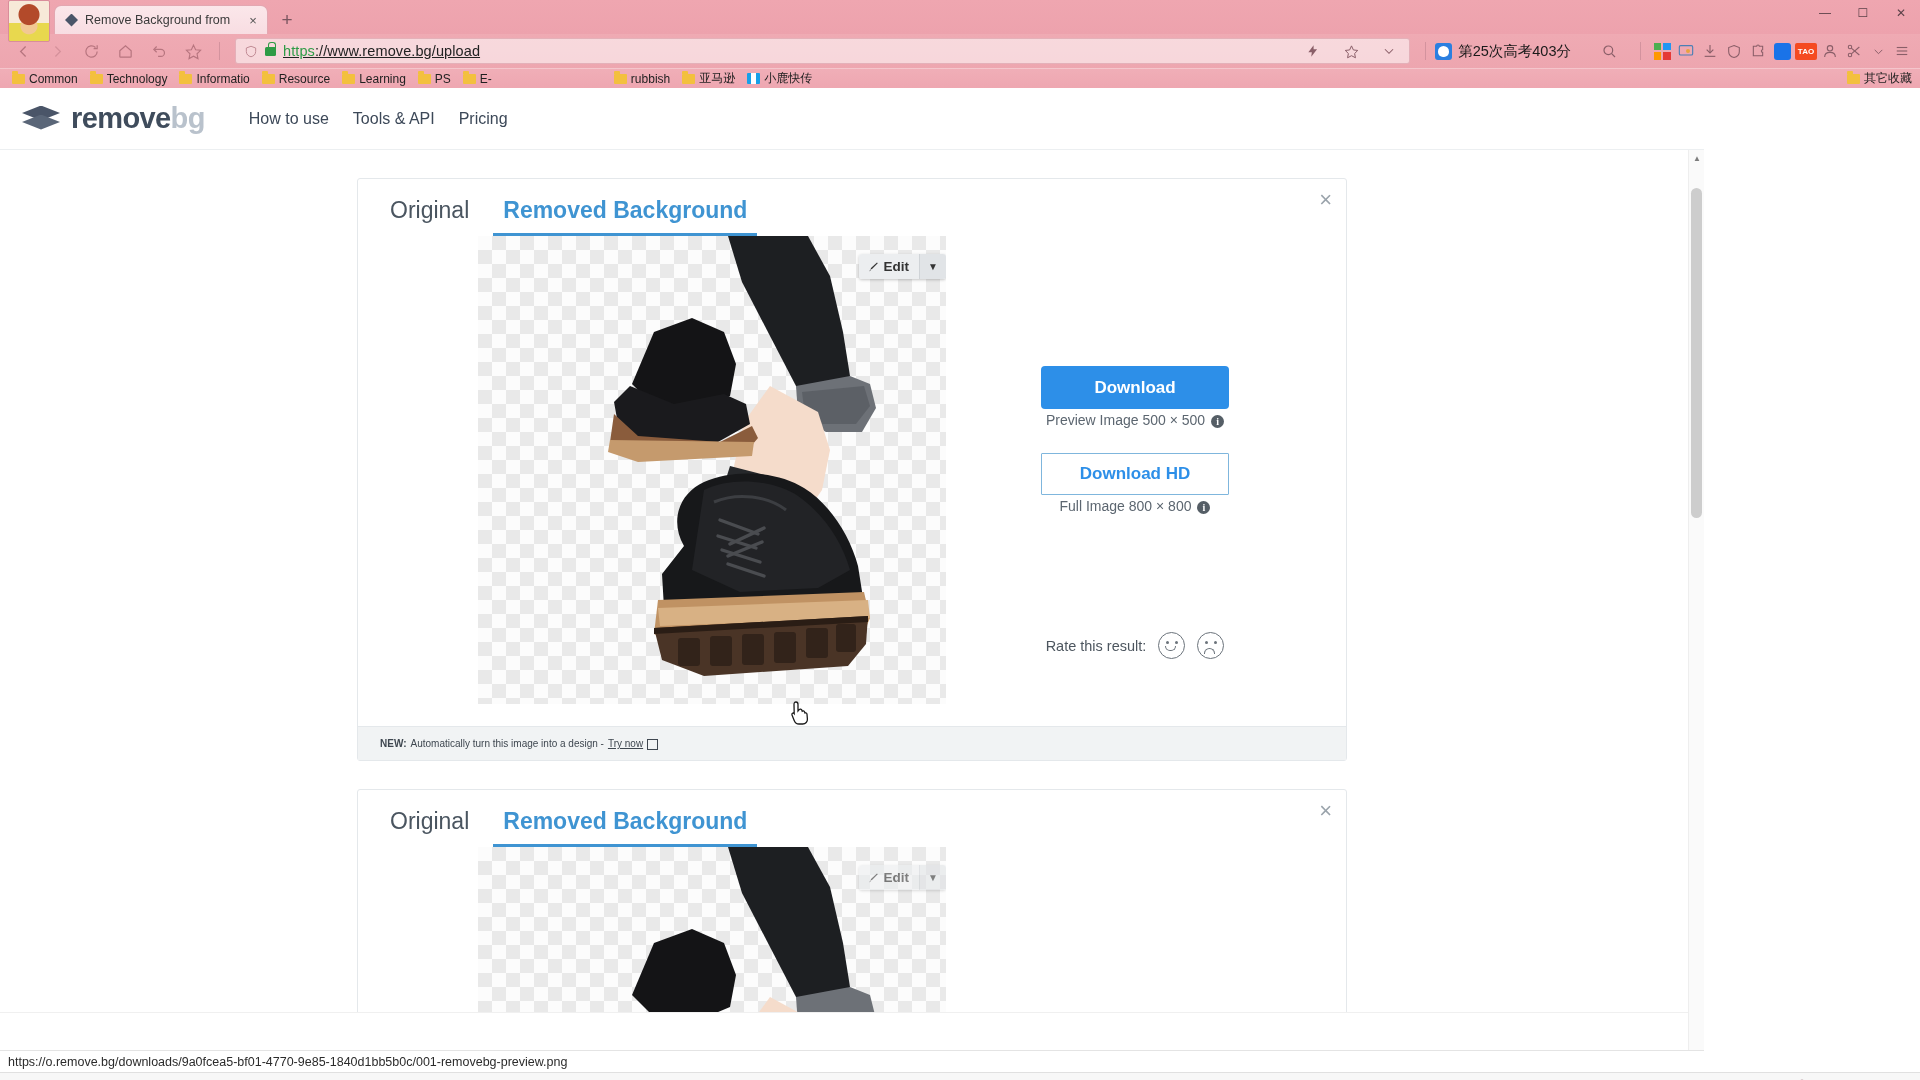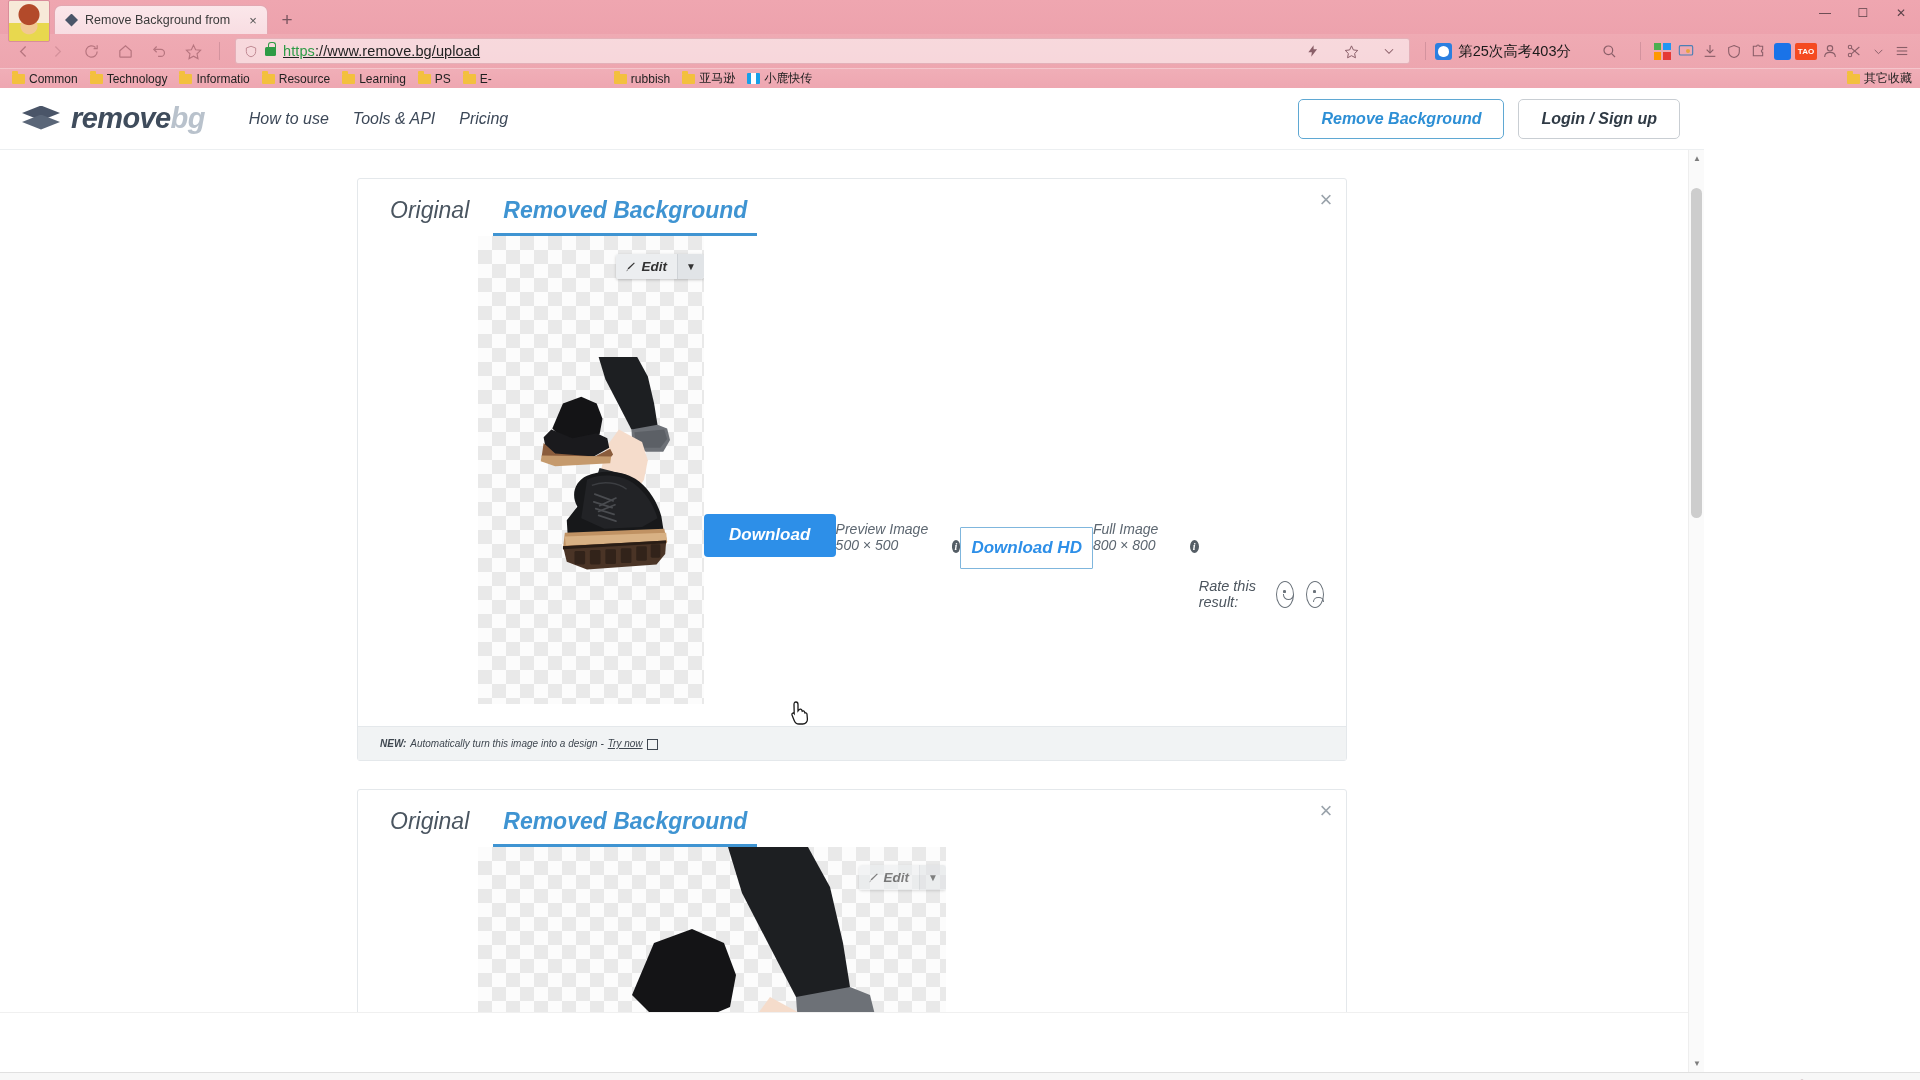--- a/index.html
+++ b/index.html
@@ -136,21 +136,21 @@
   }
   .bm-spacer{flex:1 1 auto;}
   #bm-right{display:flex;align-items:center;gap:4px;padding-right:2px;}
   #xiaolu-ico{
     width:13px;height:11px;flex:0 0 auto;
     background:linear-gradient(to right,#18a0e8 0 33%,#fff 33% 66%,#18a0e8 66% 100%);
     border-radius:1px;
   }
   
   #page{
-    width:1704px;height:984px;position:relative;background:#7f1d1d;overflow:hidden;font-style:italic;
+    width:1704px;height:984px;position:relative;background:#7f1d1d;overflow:hidden;
   }
   #site-header{
     height:62px;display:flex;align-items:center;
     padding:0 24px 0 22px;border-bottom:1px solid #eceff1;background:#fff;
   }
   #logo{display:flex;align-items:center;gap:11px;margin-right:44px;}
   #logo-mark{
     width:38px;height:28px;position:relative;flex:0 0 auto;
   }
   #logo-mark .d1,#logo-mark .d2{
@@ -214,21 +214,21 @@
   .edit-btn .main{
     background:#eceef0;padding:5px 10px 5px 8px;display:flex;align-items:center;gap:5px;
     font-size:13.5px;font-weight:700;color:#333;
   }
   .edit-btn .caret{
     background:#e1e4e7;padding:5px 8px;border-left:1px solid #cfd3d7;
     font-size:10px;color:#333;display:flex;align-items:center;
   }
   .brush{display:inline-block;width:12px;height:12px;color:#333;}
   .side-panel{
-    flex:1 1 auto;display:flex;flex-direction:row;align-items:center;
+    flex:1 1 auto;display:flex;flex-direction:column;align-items:center;
     padding-top:130px;position:relative;
   }
   #btn-download{
     width:188px;height:43px;background:#2d8fe8;border-radius:4px;color:#fff;
     font-size:17px;font-weight:700;display:flex;align-items:center;justify-content:center;
   }
   .cap{font-size:14px;color:#5c6670;margin-top:3px;display:flex;align-items:flex-end;gap:6px;}
   .info-dot{
     width:13px;height:13px;border-radius:50%;background:#555e66;color:#fff;
     font-size:10px;font-weight:700;display:inline-flex;align-items:center;justify-content:center;
@@ -529,24 +529,20 @@
           <span class="d1"></span>
           <span class="d2"></span>
         </span>
       <span id="logo-text"><span class="a">remove</span><span class="b">bg</span></span>
     </div>
     <nav id="mainnav">
       <a href="#">How to use</a>
       <a href="#">Tools &amp; API</a>
       <a href="#">Pricing</a>
     </nav>
-    <div id="header-actions">
-      <div class="hbtn" id="btn-remove-bg">Remove Background</div>
-      <div class="hbtn" id="btn-login">Login / Sign up</div>
-    </div>
   </div>
 
   <div id="content">
 
     <div class="card" id="card1">
       <span class="card-close">×</span>
 
       <div class="tabs">
         <span class="tabitem">Original</span>
         <span class="tabitem active">Removed Background</span>
@@ -690,20 +686,21 @@
       <div class="arr dn">▼</div>
     </div>
 
     <div id="cursor">
       <svg width="22" height="26" viewBox="0 0 22 26">
         <path d="M7 2 C8.6 2 9 3.2 9 4.4 L9 11 L10.2 9.6 C11 8.8 12.4 9 12.8 10 L13.2 11.2 C13.9 10.6 15.1 10.8 15.5 11.8 L16 13 C16.8 12.6 17.9 13.1 18 14.2 L18.4 19 C18.6 21.8 16.6 24 13.8 24 L10 24 C7.4 24 6 22.4 5.2 20.4 L3 15 C2.4 13.5 4.2 12.3 5.2 13.6 L5 4.4 C5 3.2 5.4 2 7 2 Z" fill="#ffffff" stroke="#1a1a1a" stroke-width="1.3"></path>
       </svg>
     </div>
   </div>
 
+  <div id="status-url">https://o.remove.bg/downloads/9a0fcea5-bf01-4770-9e85-1840d1bb5b0c/001-removebg-preview.png</div>
 </div>
 
 <div id="browser-statusbar">
   <span class="tool-ico">
     <svg width="15" height="15" viewBox="0 0 24 24" fill="none" stroke="currentColor" stroke-width="1.7">
         <path d="M10 14a4 4 0 0 0 6 .5l3-3a4 4 0 1 0-5.7-5.7L12 7"></path>
         <path d="M14 10a4 4 0 0 0-6-.5l-3 3A4 4 0 1 0 10.7 18L12 17"></path>
       </svg>
   </span>
   <span class="tool-ico">

